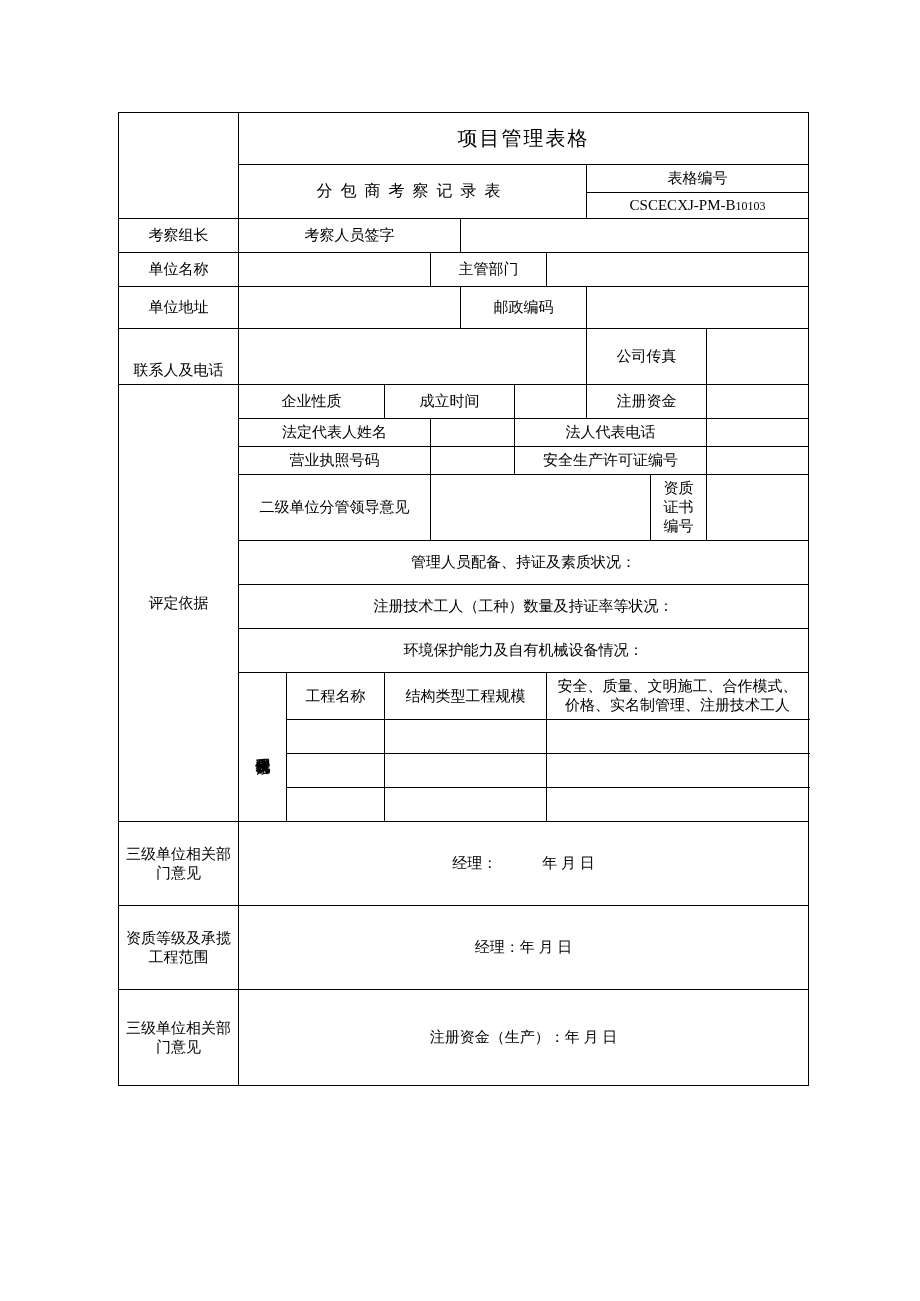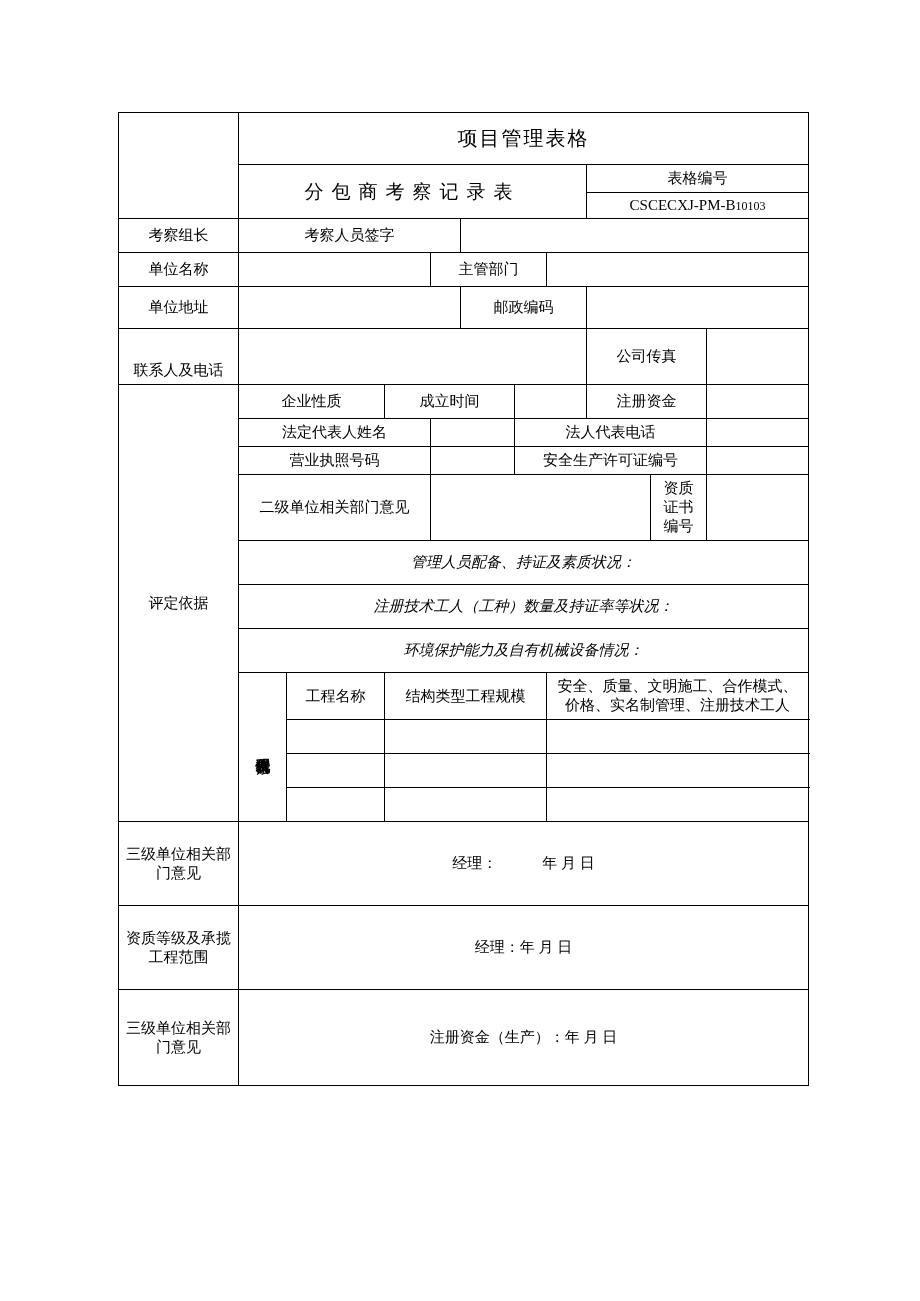--- a/index.html
+++ b/index.html
@@ -33,35 +33,34 @@
   td.hbl { 
     width: 120px;
   }
   td.short { height: 26px; }
   td.med { height: 34px; }
   td.txtblock {
     text-align: left;
     vertical-align: top;
     padding: 8px 6px 20px 6px;
     height: 44px;
-    font-style: italic;
   }
   td.vtext {
     writing-mode: vertical-rl;
     text-orientation: upright;
     width: 28px;
     padding: 2px;
   }
   td.sig {
     vertical-align: bottom;
     text-align: center;
     padding-bottom: 6px;
   }
   .title1 { font-size: 20px; letter-spacing: 2px; }
-  .title2 { font-size: 19px; letter-spacing: 8px; margin-top: 33px; }
+  .title2 { font-size: 16px; letter-spacing: 8px; margin-top: 33px; }
   .formcode { font-family: "Times New Roman", serif; font-size: 15px; }
   .formcode .sub { font-size: 12px; }
 </style>
 </head>
 <body>
 
 <div class="page">
 <table class="form">
 <colgroup>
   <col style="width:120px">
@@ -134,21 +133,21 @@
   <td colspan="4">法人代表电话</td>
   <td></td>
 </tr>
 <tr>
   <td colspan="4" class="short">营业执照号码</td>
   <td colspan="2"></td>
   <td colspan="4">安全生产许可证编号</td>
   <td></td>
 </tr>
 <tr>
-  <td colspan="4" style="height:32px">二级单位相关部门意见</td>
+  <td colspan="4" style="height:32px">二级单位分管领导意见</td>
   <td colspan="5"></td>
   <td>资质证书编号</td>
   <td></td>
 </tr>
 <tr>
           <td colspan="11" class="txtblock">管理人员配备、持证及素质状况：</td>
         </tr>
 <tr>
           <td colspan="11" class="txtblock">注册技术工人（工种）数量及持证率等状况：</td>
         </tr>

